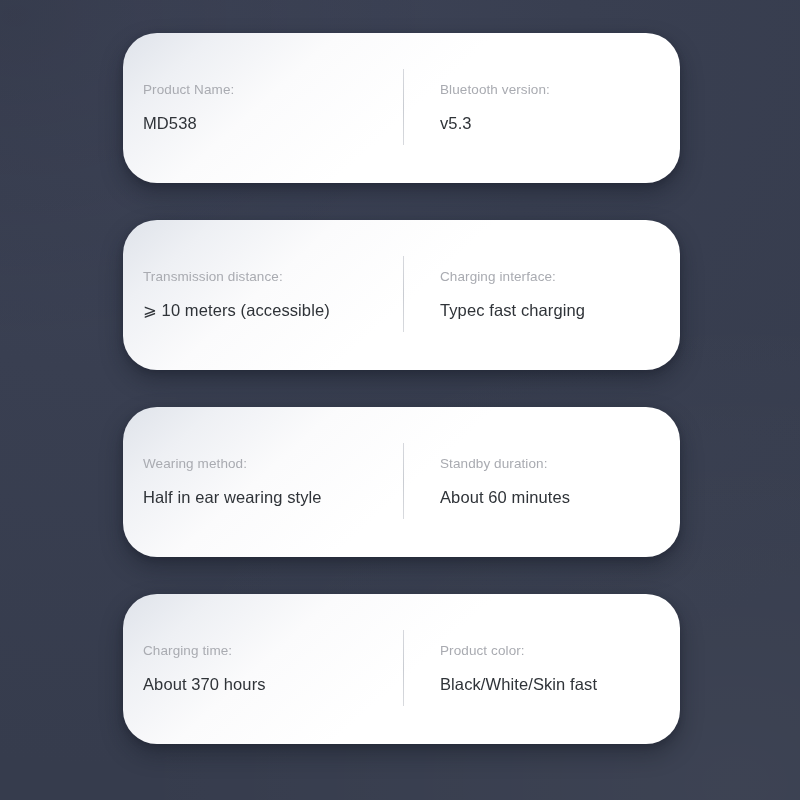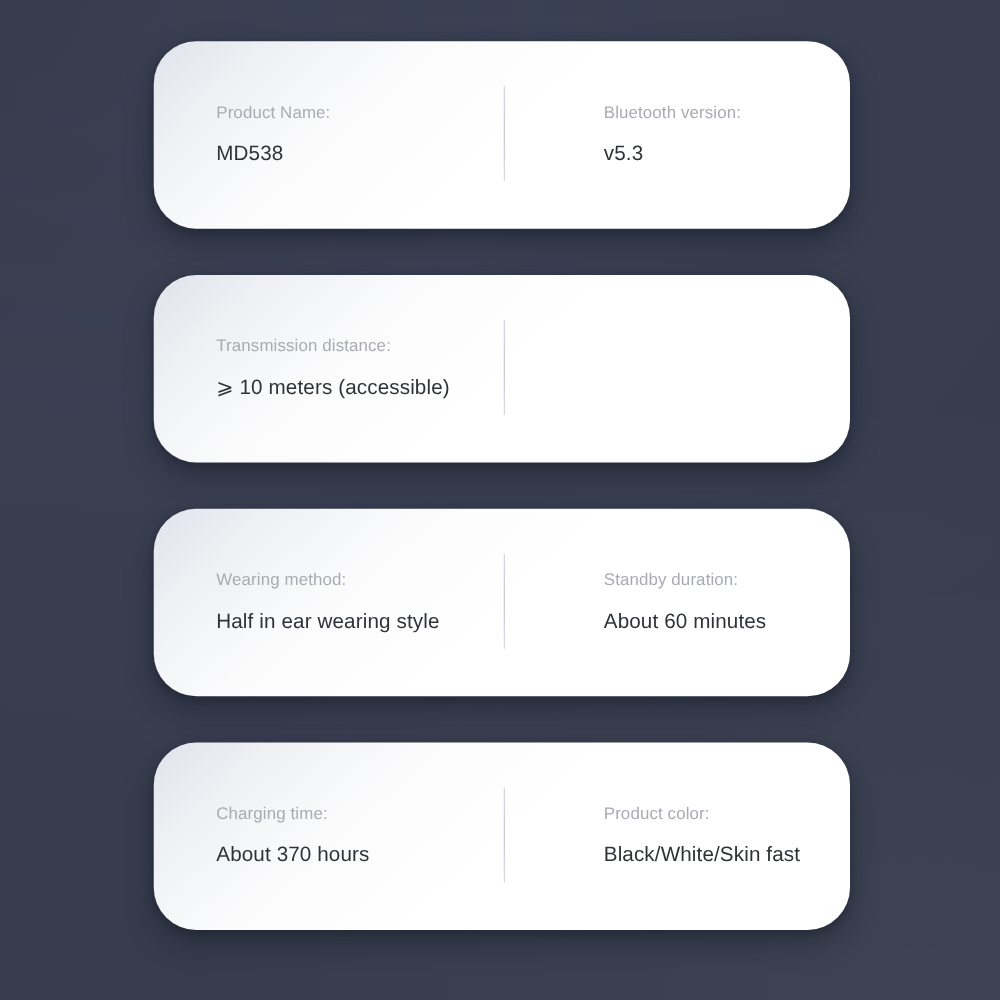--- a/index.html
+++ b/index.html
@@ -72,26 +72,26 @@
   .cell {
     display: flex;
     flex-direction: column;
     justify-content: center;
     box-sizing: border-box;
     height: 100%;
   }
 
   .cell-left {
     width: 280px;
-    padding-left: 50px;
+    padding-left: 20px;
   }
 
   .cell-right {
     width: 277px;
-    padding-left: 80px;
+    padding-left: 37px;
   }
 
   .divider {
     position: absolute;
     left: 280px;
     top: 36px;
     width: 1px;
     height: 76px;
     background: linear-gradient(180deg, #d6d8dd 0%, #c9ccd2 50%, #d8dade 100%);
   }
@@ -136,20 +136,24 @@
       </div>
     </div>
 
     <div class="spec-card">
       <div class="card-row">
         <div class="cell cell-left">
           <div class="spec-label">Transmission distance:</div>
           <div class="spec-value">⩾ 10 meters (accessible)</div>
         </div>
         <div class="divider"></div>
+        <div class="cell cell-right">
+          <div class="spec-label">Charging interface:</div>
+          <div class="spec-value">Typec fast charging</div>
+        </div>
       </div>
     </div>
 
     <div class="spec-card">
       <div class="card-row">
         <div class="cell cell-left">
           <div class="spec-label">Wearing method:</div>
           <div class="spec-value">Half in ear wearing style</div>
         </div>
         <div class="divider"></div>

